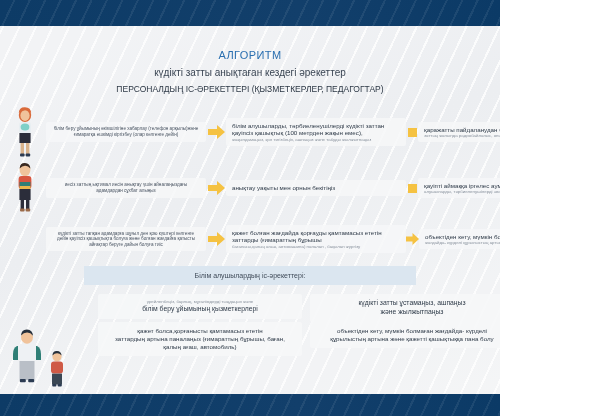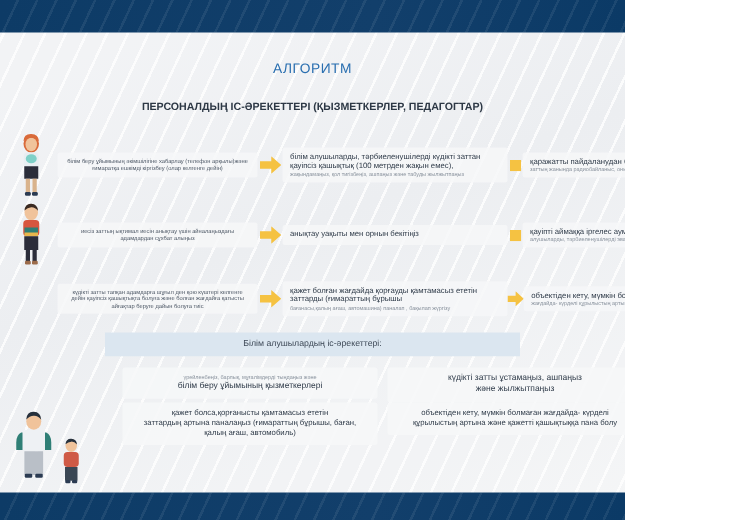--- a/index.html
+++ b/index.html
@@ -44,21 +44,21 @@
 
   
   .head-wrap { position: absolute; top: 48px; left: 0; right: 0; text-align: center; }
   .title-main {
     color: #2a6fb0; font-size: 11px; letter-spacing: .4px; line-height: 14px;
   }
   .title-sub {
     color: #3b4654; font-size: 10px; line-height: 15px; margin-top: 3px;
   }
   .title-sub2 {
-    color: #2d3845; font-size: 8.5px; line-height: 14px; margin-top: 16px; font-weight: bold;
+    color: #2d3845; font-size: 8.5px; line-height: 14px; margin-top: 2px;
   }
 
   
   .rows { position: absolute; top: 106px; left: 0; width: 600px; }
   .row {
     display: flex; align-items: center;
     padding: 0 6px 0 4px;
     margin-bottom: 4px;
     min-height: 42px;
   }
@@ -121,20 +121,21 @@
 </head>
 <body>
 
 <div id="slide">
   <div class="bg-texture"></div>
   <div class="band-top"></div>
   <div class="band-bottom"></div>
 
   <div class="head-wrap">
     <div class="title-main">АЛГОРИТМ</div>
+    <div class="title-sub">күдікті затты анықтаған кездегі әрекеттер</div>
     <div class="title-sub2">ПЕРСОНАЛДЫҢ ІС-ӘРЕКЕТТЕРІ (ҚЫЗМЕТКЕРЛЕР, ПЕДАГОГТАР)</div>
   </div>
 
   <div class="rows">
 
     <div class="row">
       <div class="figure">
         <svg width="30" height="52" viewBox="0 0 30 52">
           <ellipse cx="15" cy="9" rx="6.2" ry="7" fill="#d96a3a"></ellipse>
           <ellipse cx="15" cy="9.5" rx="4.6" ry="5.4" fill="#f0c39b"></ellipse>

